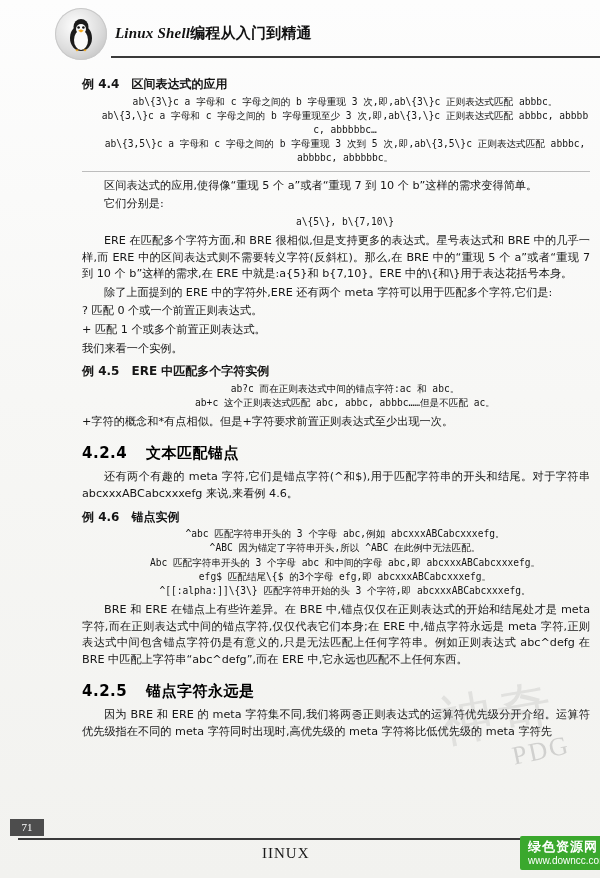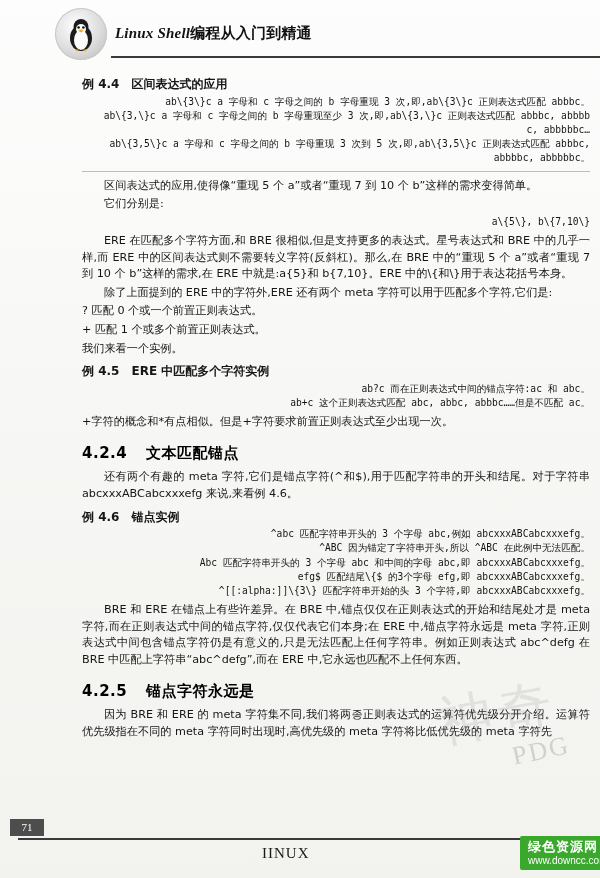--- a/index.html
+++ b/index.html
@@ -55,21 +55,21 @@
     font-weight:bold;font-size:12px;margin:6px 0 2px 0;
   }
   .example-title .lbl{margin-right:12px;}
   .code{
     font-family:"DejaVu Sans Mono","Liberation Mono",monospace;
     font-size:9.6px;line-height:14.2px;
     margin:1px 0 2px 18px;
     color:#141414;
     white-space:normal;
     word-break:break-all;
-    text-align:right;
+    text-align:center;
   }
   .code-block{margin-bottom:4px;}
   .codeline{display:block;}
   .sep{
     height:1px;background:#bdbdbd;margin:5px 0 6px 0;width:100%;
   }
   h2.section{
     font-size:15px;font-weight:bold;margin:14px 0 8px 0;color:#000;
     letter-spacing:.5px;
   }

